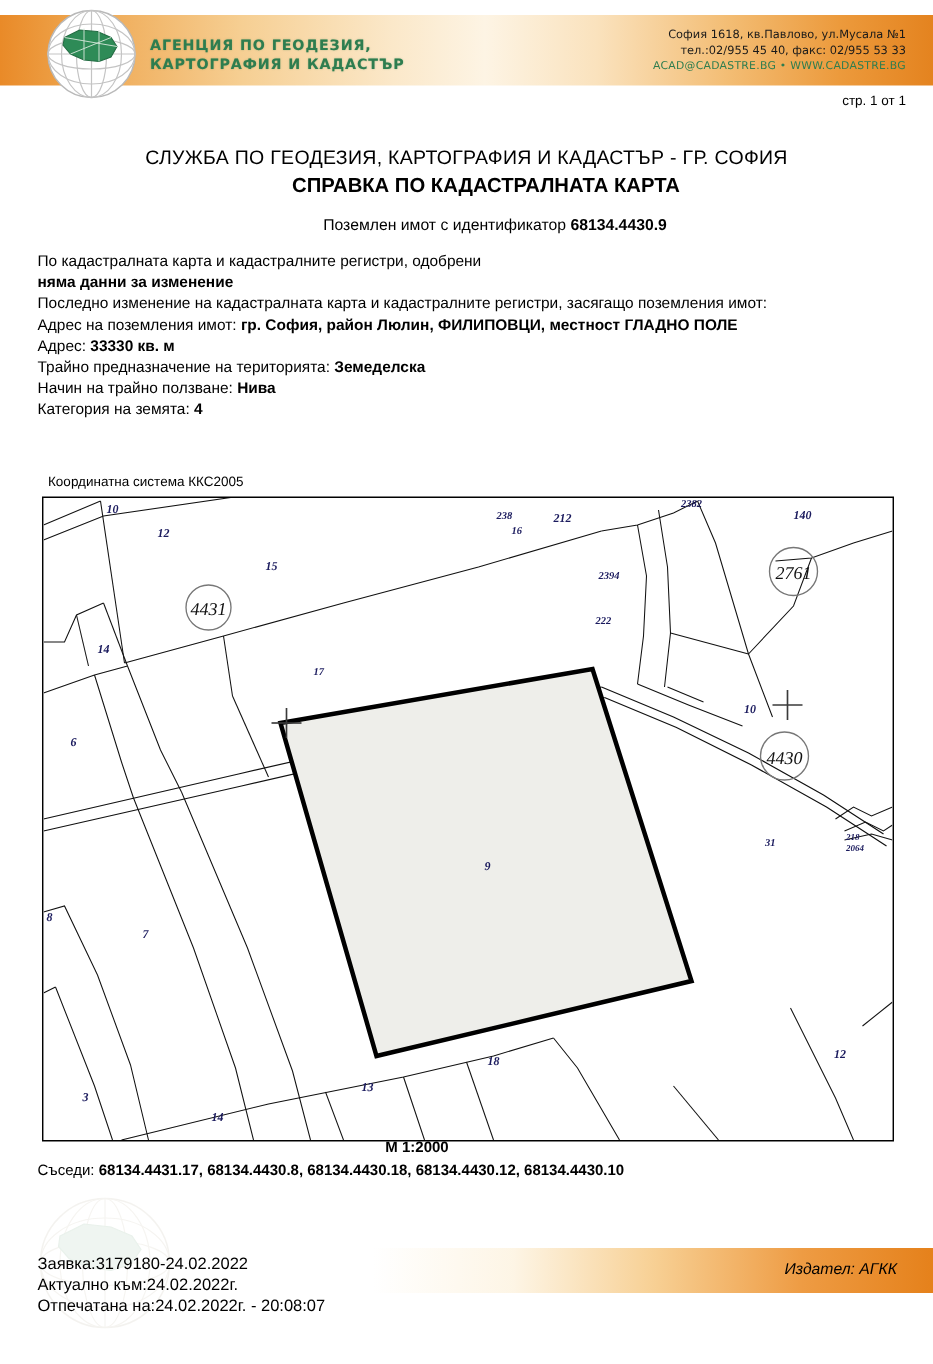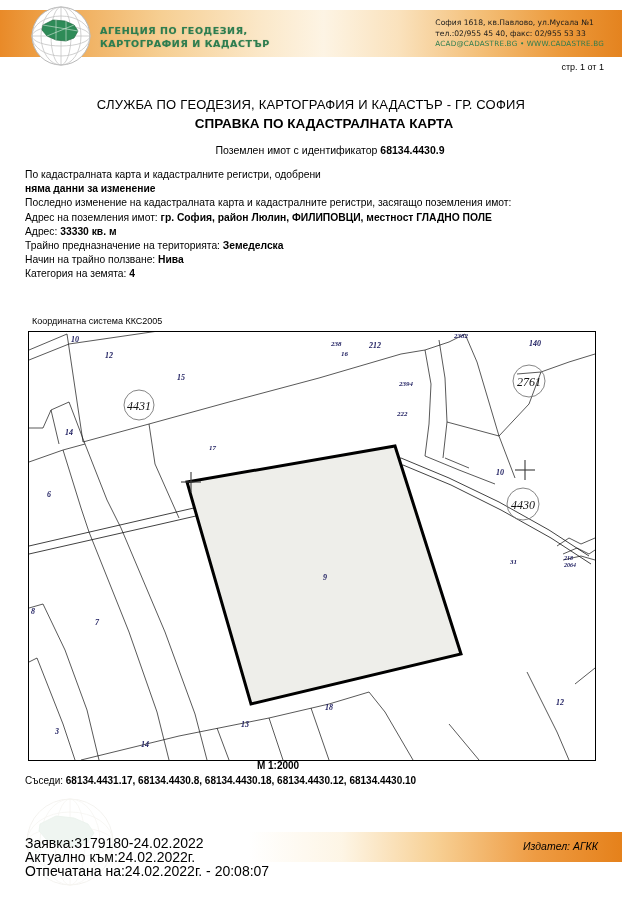--- a/index.html
+++ b/index.html
@@ -53,20 +53,21 @@
     letter-spacing: 0.6px;
     color: #2e7d4f;
     line-height: 13px;
     text-shadow: 0 0 1px rgba(46,125,79,0.5);
   }
   #contact-block {
     position: absolute;
     right: 18px;
     top: 18px;
     z-index: 5;
+    text-align: right;
     font-size: 7.6px;
     line-height: 10.5px;
     color: #1a1a1a;
     font-family: "DejaVu Sans", sans-serif;
   }
   #contact-block .web {
     color: #2e7d4f;
     font-size: 7.2px;
     letter-spacing: 0.2px;
   }
@@ -191,21 +192,21 @@
     left: 24px;
     top: 796px;
     width: 92px;
     height: 92px;
     opacity: 0.32;
   }
   #footer-info {
     position: absolute;
     left: 25px;
     top: 836px;
-    font-size: 14px;
+    font-size: 11px;
     line-height: 14px;
     z-index: 3;
   }
   #footer-band {
     position: absolute;
     left: 0;
     top: 832px;
     width: 622px;
     height: 30px;
     background: linear-gradient(90deg,

